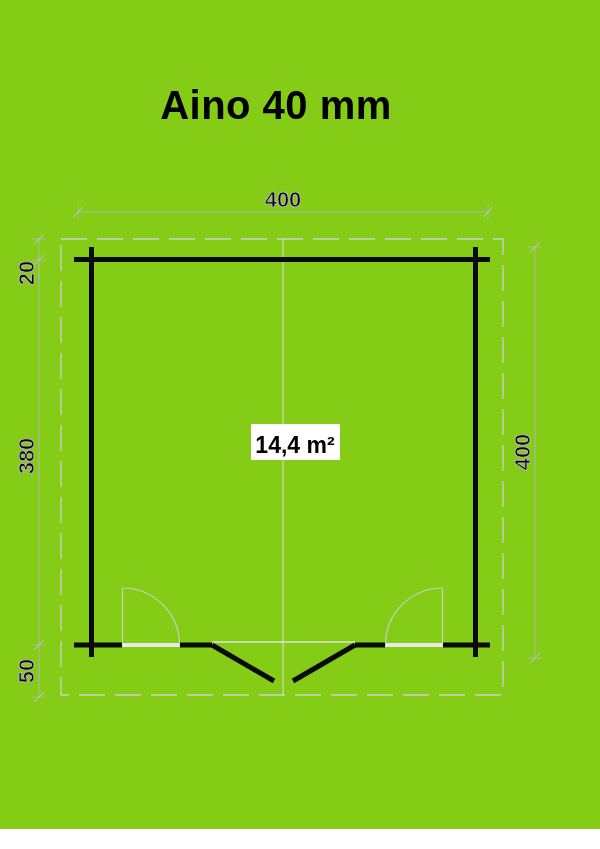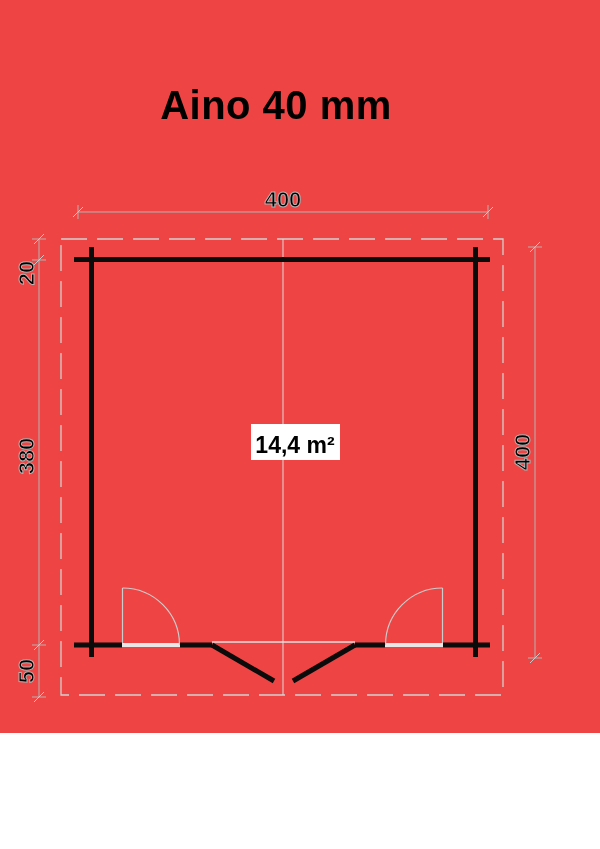--- a/index.html
+++ b/index.html
@@ -3,22 +3,22 @@
 <meta charset="utf-8">
 <style>
   html, body {
     margin: 0;
     padding: 0;
     background: #ffffff;
   }
   .page {
     position: relative;
     width: 600px;
-    height: 733px;
-    background: #ef4444;
+    height: 829px;
+    background: #84cc16;
     overflow: hidden;
   }
   svg text {
     font-family: "Liberation Sans", "DejaVu Sans", sans-serif;
     font-weight: bold;
     fill: #000000;
   }
   text.title-text  { font-size: 40px; letter-spacing: 0.5px; }
   text.dim-text    { font-size: 22px; }
   text.area-text   { font-size: 23px; }

